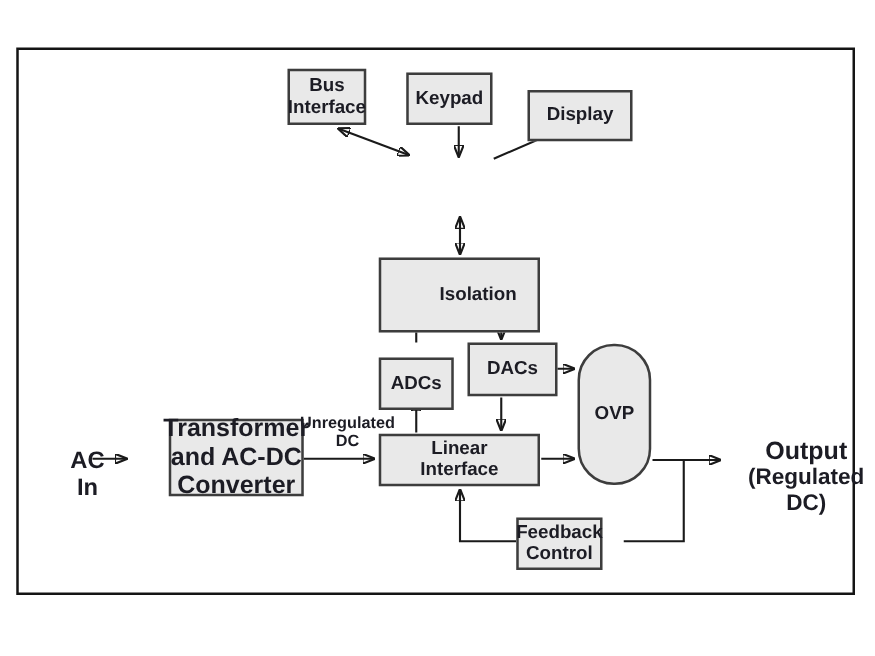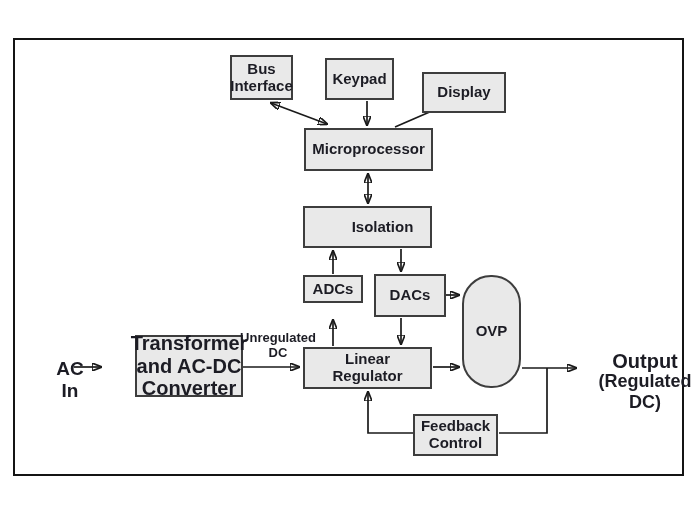--- a/index.html
+++ b/index.html
@@ -47,27 +47,27 @@
     font-weight: 700;
     color: #1c1c24;
     white-space: pre-line;
     z-index: 2;
     margin-left: 20px;
   }
   #n-bus { left: 230px; top: 55px; width: 63px; height: 45px; }
   #n-keypad { left: 325px; top: 58px; width: 69px; height: 42px; }
   #n-display { left: 422px; top: 57px; width: 84px; height: 41px; margin-top: 15px; }
   #n-micro { left: 304px; top: 128px; width: 129px; height: 43px; }
-  #n-iso { left: 303px; top: 206px; width: 129px; height: 42px; padding-left: 30px; }
-  #n-adcs { left: 303px; top: 275px; width: 60px; height: 28px; }
+  #n-iso { left: 303px; top: 206px; width: 129px; height: 60px; padding-left: 30px; }
+  #n-adcs { left: 303px; top: 286px; width: 60px; height: 42px; }
   #n-dacs { left: 374px; top: 274px; width: 72px; height: 43px; }
   #n-ovp { left: 462px; top: 275px; width: 59px; height: 113px; border-radius: 29px; }
   #n-lr { left: 303px; top: 347px; width: 129px; height: 42px; }
   #n-xfmr { left: 105px; top: 335px; width: 108px; height: 62px; font-size: 20px; margin-left: 30px; }
-  #n-fb { left: 413px; top: 414px; width: 85px; height: 42px; }
+  #n-fb { left: 413px; top: 414px; width: 69px; height: 42px; }
   #l-acin { left: 26px; top: 358px; width: 48px; font-size: 19px; }
   #l-unreg { left: 211px; top: 330px; width: 94px; font-size: 13px; line-height: 1.18; }
   #l-out { left: 583px; top: 350px; width: 84px; font-size: 20px; }
   #l-outsub { left: 564px; top: 371px; width: 122px; font-size: 18px; }
   .wires {
     position: absolute;
     left: 0;
     top: 0;
     width: 700px;
     height: 525px;
@@ -83,27 +83,26 @@
 </head>
 <body>
 
 <div class="page">
   <div class="frame"></div>
 
   <div class="node" id="n-bus">Bus
 Interface</div>
   <div class="node" id="n-keypad">Keypad</div>
   <div class="node" id="n-display">Display</div>
-  <div class="node" id="n-micro">Microprocessor</div>
   <div class="node" id="n-iso">Isolation</div>
   <div class="node" id="n-adcs">ADCs</div>
   <div class="node" id="n-dacs">DACs</div>
   <div class="node" id="n-ovp">OVP</div>
   <div class="node" id="n-lr">Linear
-Regulator</div>
+Interface</div>
   <div class="node" id="n-xfmr">Transformer
 and AC-DC
 Converter</div>
   <div class="node" id="n-fb">Feedback
 Control</div>
 
   <div class="lbl" id="l-acin">AC In</div>
   <div class="lbl" id="l-unreg">Unregulated
 DC</div>
   <div class="lbl" id="l-out">Output</div>

